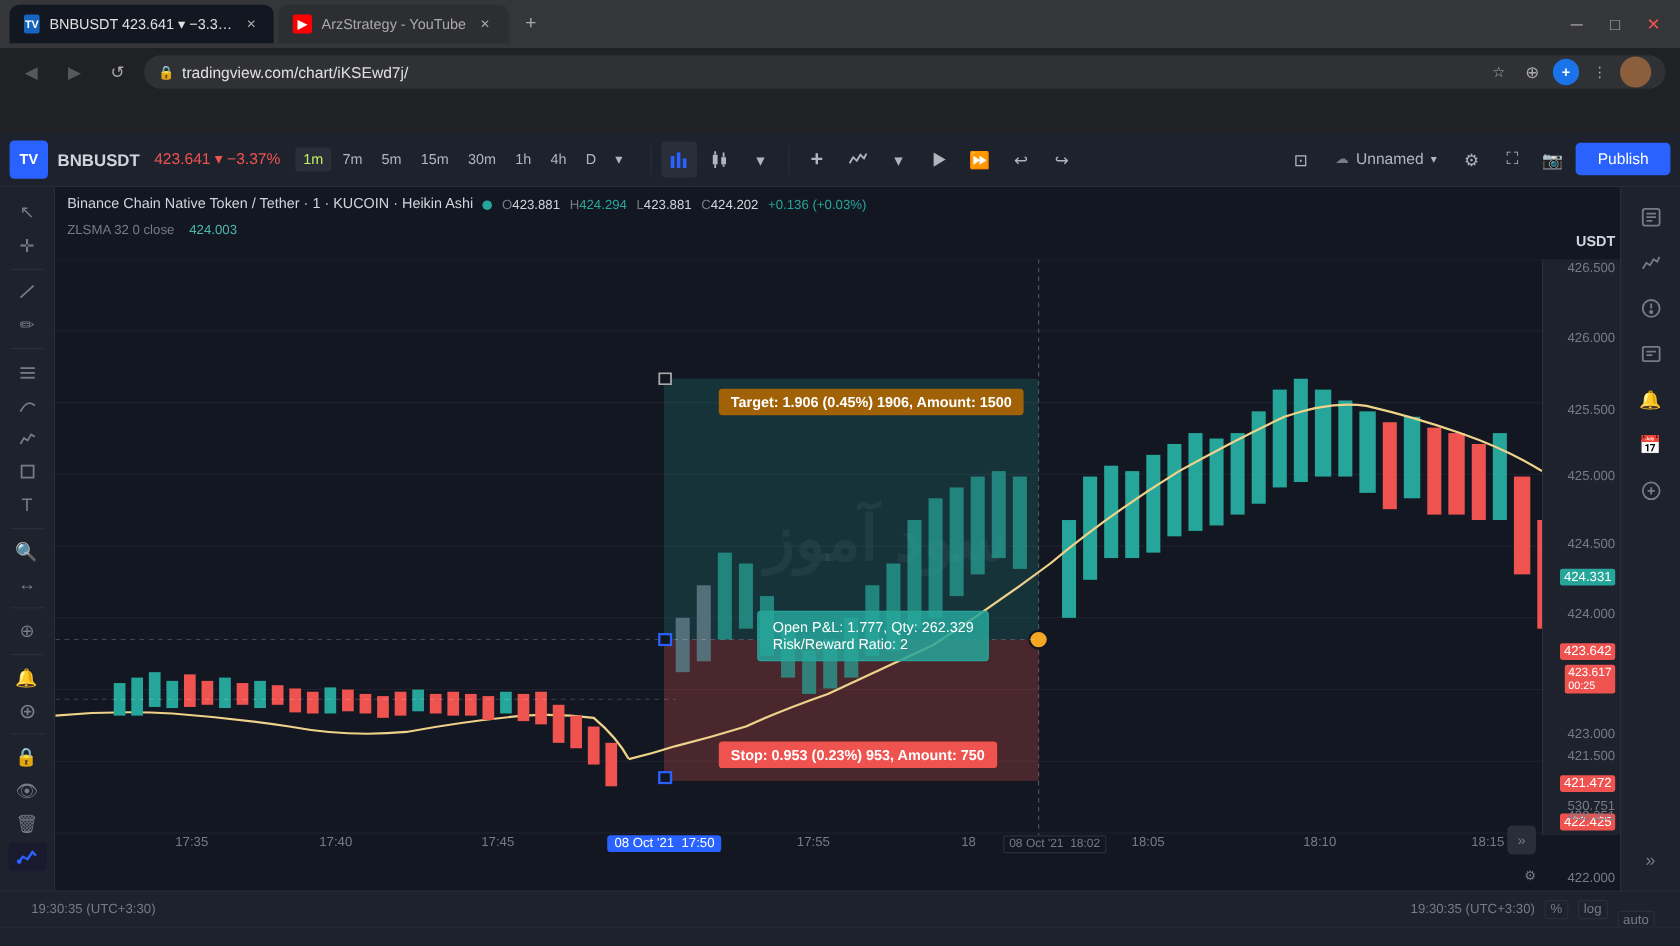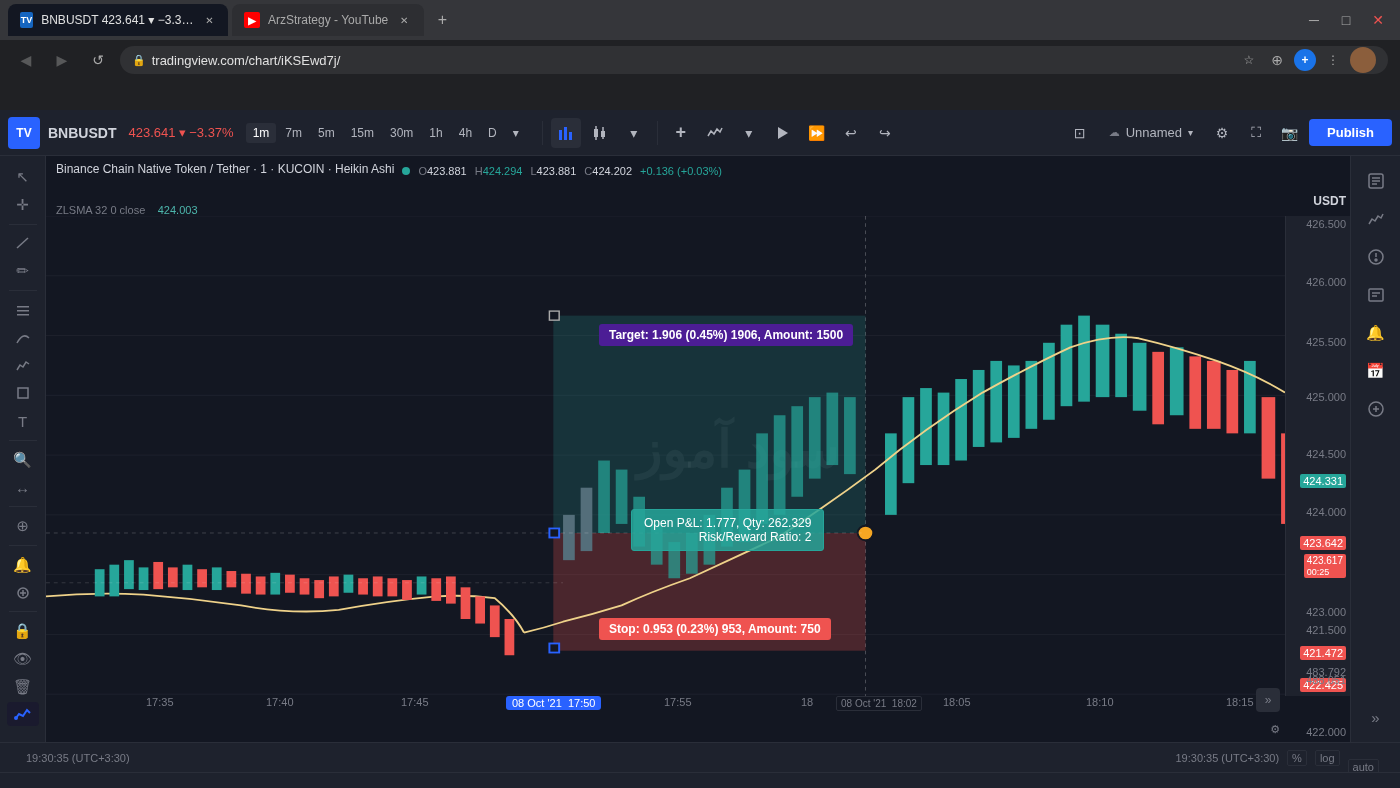--- a/index.html
+++ b/index.html
@@ -210,21 +210,21 @@
     }
     .tf-btn {
       padding: 3px 7px;
       font-size: 12px;
       border-radius: 3px;
       cursor: pointer;
       color: #b2b5be;
     }
     .tf-btn.active {
       background: #2a2e39;
-      color: #ffffff;
+      color: #bef264;
       text-align: center;
     }
     .tv-divider {
       width: 1px;
       height: 24px;
       background: #2a2e39;
       margin: 0 4px;
     }
     .tv-toolbar-icons {
       display: flex;
@@ -253,21 +253,21 @@
       cursor: pointer;
       color: #b2b5be;
       font-size: 13px;
     }
     .publish-btn {
       background: #2962ff;
       color: white;
       padding: 6px 18px;
       border-radius: 4px;
       font-size: 13px;
-      font-weight: 700;
+      font-weight: 400;
       cursor: pointer;
       border: none;
     }
 
     
     .tv-main {
       display: flex;
       flex: 1;
       overflow: hidden;
     }
@@ -397,36 +397,36 @@
     .trade-label {
       position: absolute;
       padding: 4px 10px;
       border-radius: 3px;
       font-size: 12px;
       font-weight: 600;
       white-space: nowrap;
       text-align: center;
     }
     .trade-label.target {
-      background: #4c1d95;
+      background: #a16207;
       color: white;
     }
     .trade-label.stop {
       background: #ef5350;
       color: white;
     }
     .pnl-box {
       position: absolute;
       padding: 6px 12px;
       border-radius: 3px;
       background: rgba(38, 166, 154, 0.85);
       border: 1px solid #26a69a;
       font-size: 12px;
       color: white;
-      text-align: right;
+      text-align: left;
       white-space: nowrap;
     }
 
     
     .chart-watermark {
       position: absolute;
       top: 50%;
       left: 50%;
       transform: translate(-30%, -50%);
       font-size: 52px;
@@ -623,21 +623,21 @@
       <div class="chart-info-bar">
         <div style="display:flex;align-items:center;gap:8px;">
           <span class="chart-title">Binance Chain Native Token / Tether · 1 · KUCOIN · Heikin Ashi</span>
           <span style="width:8px;height:8px;border-radius:50%;background:#26a69a;display:inline-block;"></span>
           <span style="font-size:11px;color:#787b86;">O<span style="color:#d1d4dc;">423.881</span></span>
           <span style="font-size:11px;color:#787b86;">H<span style="color:#26a69a;">424.294</span></span>
           <span style="font-size:11px;color:#787b86;">L<span style="color:#d1d4dc;">423.881</span></span>
           <span style="font-size:11px;color:#787b86;">C<span style="color:#d1d4dc;">424.202</span></span>
           <span style="font-size:11px;color:#26a69a;">+0.136 (+0.03%)</span>
         </div>
-        <div style="margin-top:20px;">
+        <div style="margin-top:2px;">
           <span style="font-size:11px;color:#787b86;">ZLSMA 32 0 close</span>
           <span style="font-size:11px;color:#4db6ac;margin-left:8px;">424.003</span>
         </div>
       </div>
 
       <div class="chart-watermark">سود آموز</div>
 
       <svg style="position:absolute;top:60px;left:0;right:65px;bottom:46px;width:calc(100% - 65px);height:calc(100% - 106px);" viewBox="0 0 1270 530" preserveAspectRatio="none">
 
         <line x1="0" y1="0" x2="1270" y2="0" stroke="#2a2e39" stroke-width="0.5"></line>
@@ -771,21 +771,21 @@
         <div style="position:absolute;top:2px;right:4px;">426.500</div>
         <div style="position:absolute;top:60px;right:4px;">426.000</div>
         <div style="position:absolute;top:120px;right:4px;">425.500</div>
         <div style="position:absolute;top:175px;right:4px;">425.000</div>
         <div style="position:absolute;top:232px;right:4px;">424.500</div>
         <div style="position:absolute;top:258px;right:4px;background:#26a69a;color:white;padding:1px 3px;border-radius:2px;">424.331</div>
         <div style="position:absolute;top:290px;right:4px;">424.000</div>
         <div style="position:absolute;top:320px;right:4px;background:#ef5350;color:white;padding:1px 3px;border-radius:2px;">423.642</div>
         <div style="position:absolute;top:338px;right:4px;background:#ef5350;color:white;padding:1px 3px;border-radius:2px;font-size:10px;">423.617<br><span style="font-size:9px;">00:25</span></div>
         <div style="position:absolute;top:390px;right:4px;">423.000</div>
-        <div style="position:absolute;top:450px;right:4px;">483.792</div>
+        <div style="position:absolute;top:450px;right:4px;">530.751</div>
         <div style="position:absolute;top:462px;right:4px;background:#ef5350;color:white;padding:1px 3px;border-radius:2px;">422.425</div>
         <div style="position:absolute;top:510px;right:4px;">422.000</div>
         <div style="position:absolute;bottom:60px;right:4px;">421.500</div>
         <div style="position:absolute;bottom:36px;right:4px;background:#ef5350;color:white;padding:1px 3px;border-radius:2px;">421.472</div>
         <div style="position:absolute;bottom:10px;right:4px;">488.051</div>
 
         <div style="position:absolute;top:-22px;right:4px;color:#d1d4dc;font-weight:600;font-size:12px;">USDT</div>
 
         <div style="position:absolute;top:-46px;right:2px;display:flex;flex-direction:column;gap:4px;">
         </div>

